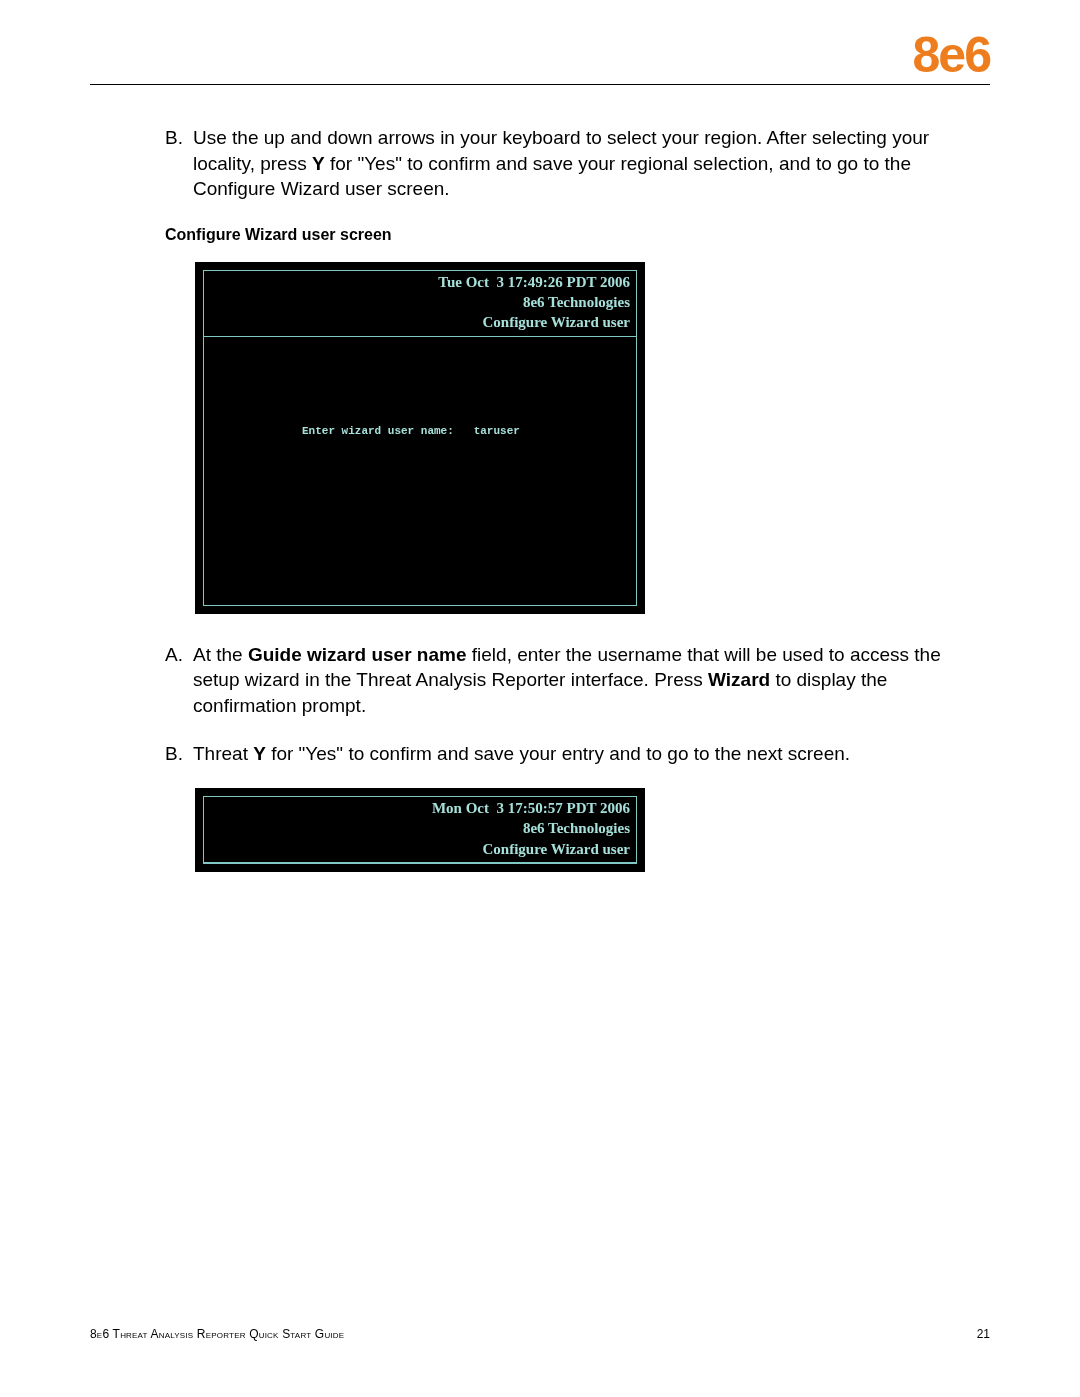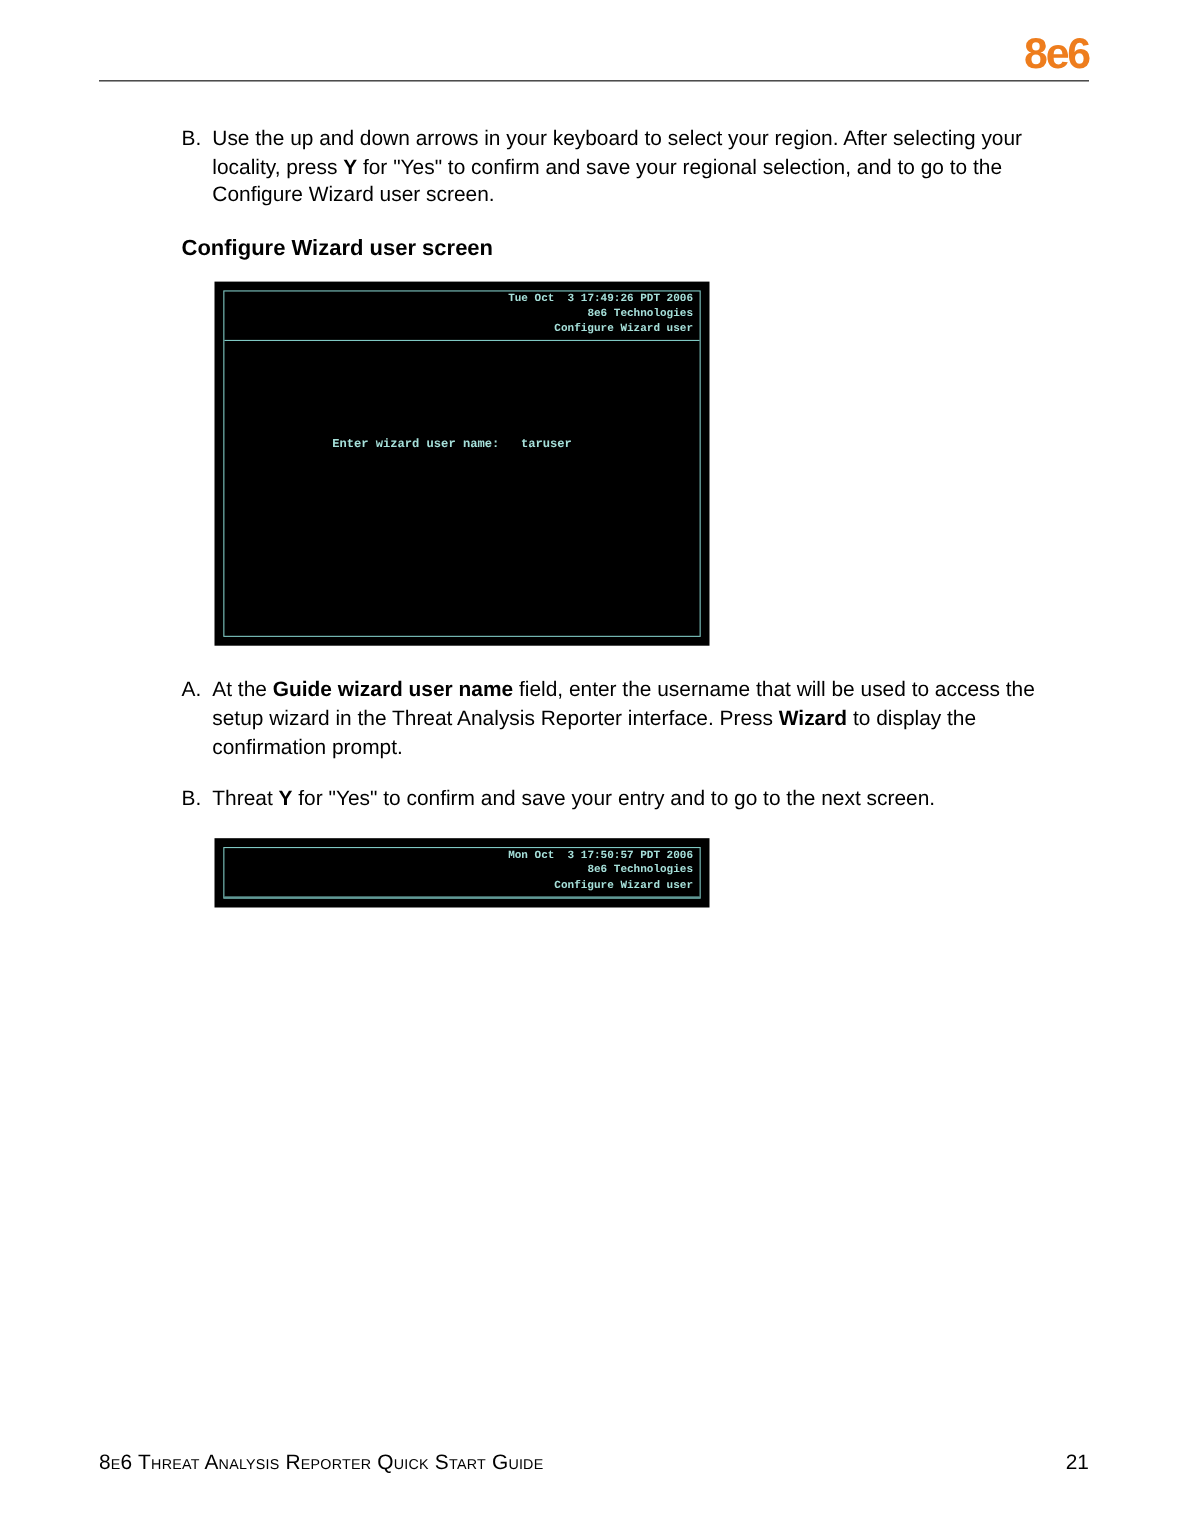--- a/index.html
+++ b/index.html
@@ -18,21 +18,21 @@
     padding: 30px 90px 60px 90px;
   }
   .header-row {
     display: flex;
     align-items: flex-end;
     justify-content: flex-end;
     margin-bottom: 0;
   }
   .logo {
     color: #ee7d1d;
-    font-size: 39px;
+    font-size: 50px;
     font-weight: bold;
     letter-spacing: -2px;
     line-height: 1;
     padding-bottom: 4px;
   }
   .hr {
     border: none;
     border-top: 1.5px solid #000;
     margin: 0 0 40px 0;
     width: 100%;
@@ -51,21 +51,21 @@
     width: 28px;
     flex: 0 0 28px;
   }
   .list-body {
     flex: 1;
   }
   .bold {
     font-weight: bold;
   }
   .section-heading {
-    font-size: 20px;
+    font-size: 16px;
     font-weight: bold;
     margin: 24px 0 18px 0;
     padding-left: 75px;
   }
   .terminal-wrap {
     margin-left: 105px;
     margin-bottom: 28px;
   }
   .terminal {
     background: #000;
@@ -75,22 +75,22 @@
   }
   .term-inner {
     border: 1px solid #7fc8c3;
     width: 100%;
     box-sizing: border-box;
   }
   .term-header {
     border-bottom: 1px solid #7fc8c3;
     padding: 1px 6px 3px 6px;
     color: #a6e0da;
-    font-family: Liberation Mono, monospace;
-    font-size: 10px;
+    font-family: Liberation Serif, serif;
+    font-size: 15px;
     font-weight: bold;
     line-height: 1.35;
   }
   .term-date {
     text-align: right;
     white-space: pre;
   }
   .term-title {
     text-align: right;
     white-space: pre;
@@ -119,21 +119,21 @@
     left: 102px;
     white-space: pre;
   }
   .footer {
     position: absolute;
     bottom: 56px;
     left: 90px;
     right: 90px;
     display: flex;
     justify-content: space-between;
-    font-size: 19px;
+    font-size: 12px;
   }
   .footer-left {
     font-variant: small-caps;
     letter-spacing: 0.2px;
   }
 </style>
 
 </head>
 <body>
 

